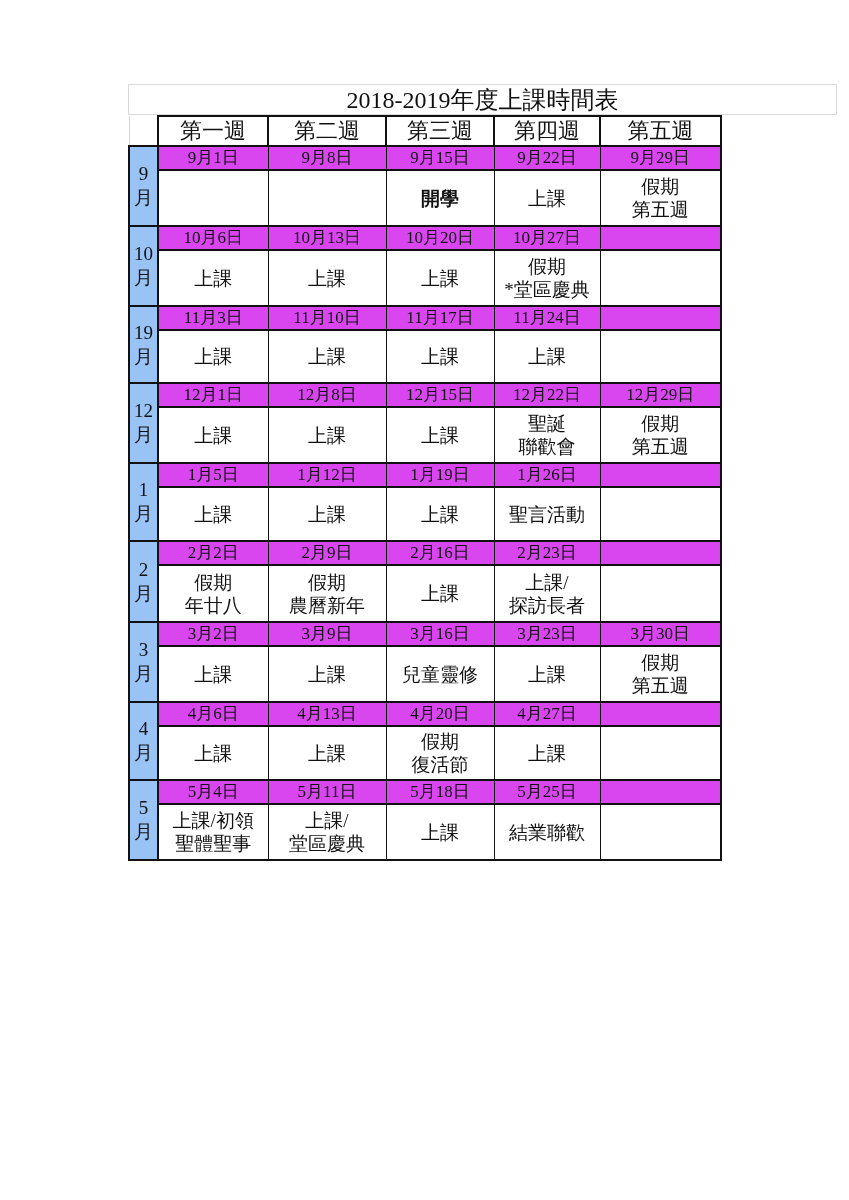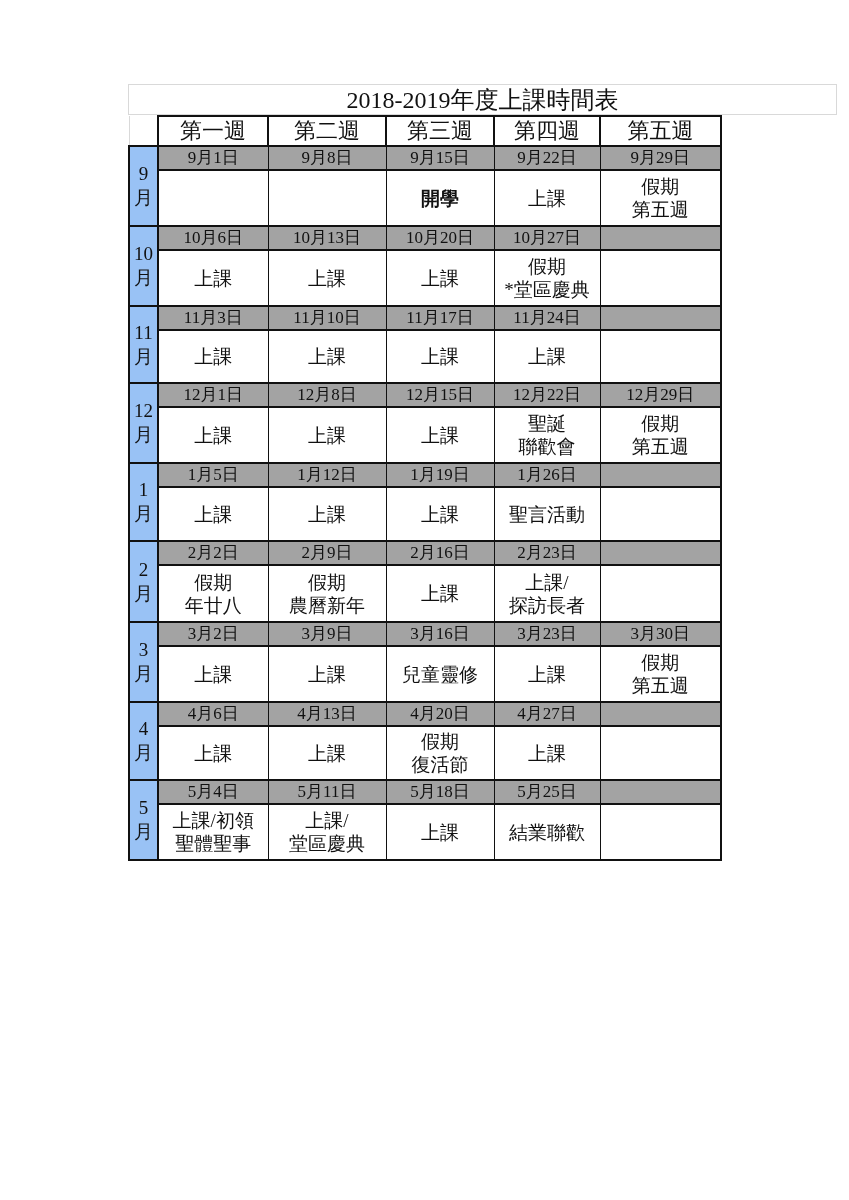--- a/index.html
+++ b/index.html
@@ -11,21 +11,21 @@
     }
     table.sched {
       border-collapse: collapse; table-layout: fixed; width: 592px;
     }
     table.sched td { padding: 0; text-align: center; vertical-align: middle; box-sizing: border-box; }
     .corner { border-left: 1px solid #d9d9d9; border-bottom: 2px solid #111; border-right: 2px solid #111; }
     .week-head { font-size: 22px; height: 30px; border: 2px solid #111; line-height: 28px; }
     .month-cell {
       background: #99c2f5; border: 2px solid #111; font-size: 19px; line-height: 24px; width: 29px;
     }
-    .date-cell { background: #a3a3a3; font-size: 17px; height: 23px; line-height: 22px; border-left: 1px solid #111; border-right: 1px solid #111; border-top: 2px solid #111; border-bottom: 2px solid #111; }
+    .date-cell { background: #d946ef; font-size: 17px; height: 23px; line-height: 22px; border-left: 1px solid #111; border-right: 1px solid #111; border-top: 2px solid #111; border-bottom: 2px solid #111; }
     .content-cell { background: #ffffff; font-size: 19px; line-height: 23px; border-left: 1px solid #111; border-right: 1px solid #111; border-bottom: 2px solid #111; }
     .last-col { border-right: 2px solid #111 !important; }
     .line { display: block; }
   </style>
 </head>
 <body>
 
 <div class="sheet">
   <div class="title-row">2018-2019年度上課時間表</div>
   <table class="sched">
@@ -99,21 +99,21 @@
           <td class="content-cell" style="height: 56px;">
             <span class="line">假期</span>
             <span class="line">*堂區慶典</span>
           </td>
           <td class="content-cell last-col" style="height: 56px;">
             <span class="line"></span>
           </td>
         </tr>
         <tr>
           <td class="month-cell" rowspan="2">
-            <span class="line">11</span>
+            <span class="line">19</span>
             <span class="line">月</span>
           </td>
           <td class="date-cell">11月3日</td>
           <td class="date-cell">11月10日</td>
           <td class="date-cell">11月17日</td>
           <td class="date-cell">11月24日</td>
           <td class="date-cell last-col"></td>
         </tr>
         <tr>
           <td class="content-cell" style="height: 53px;">

